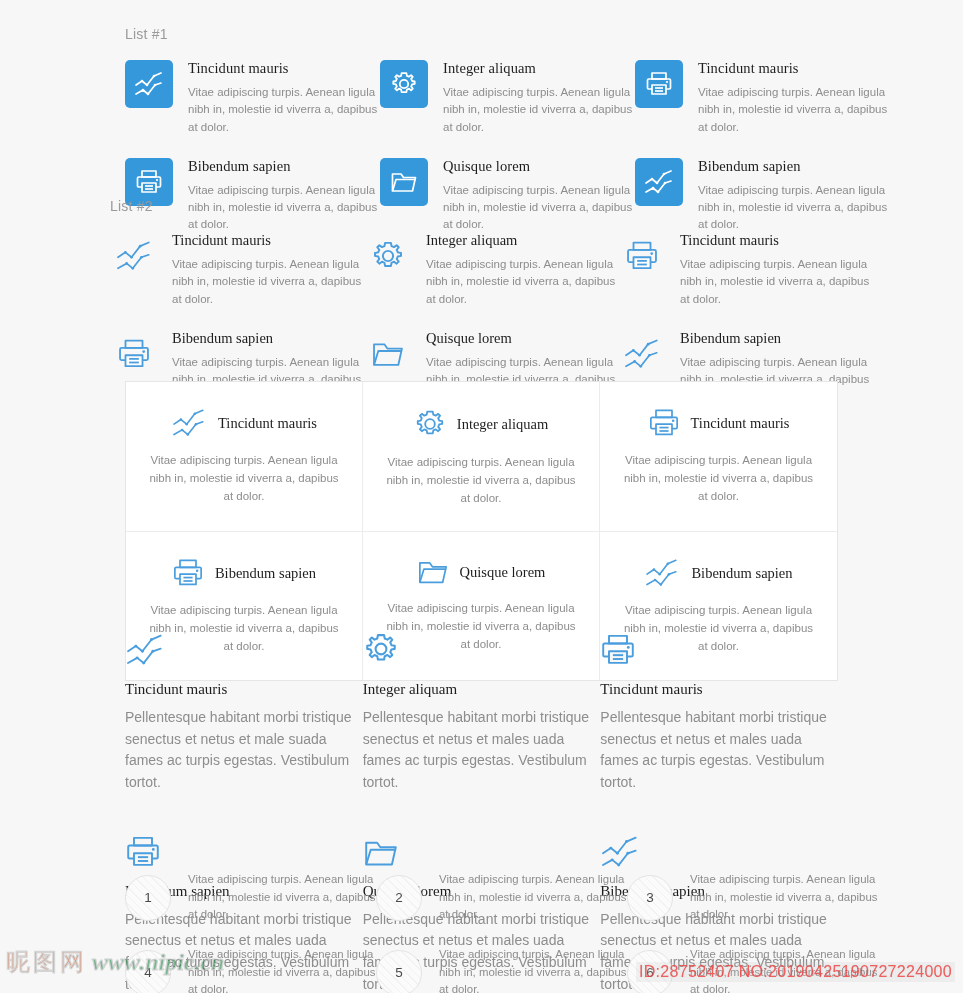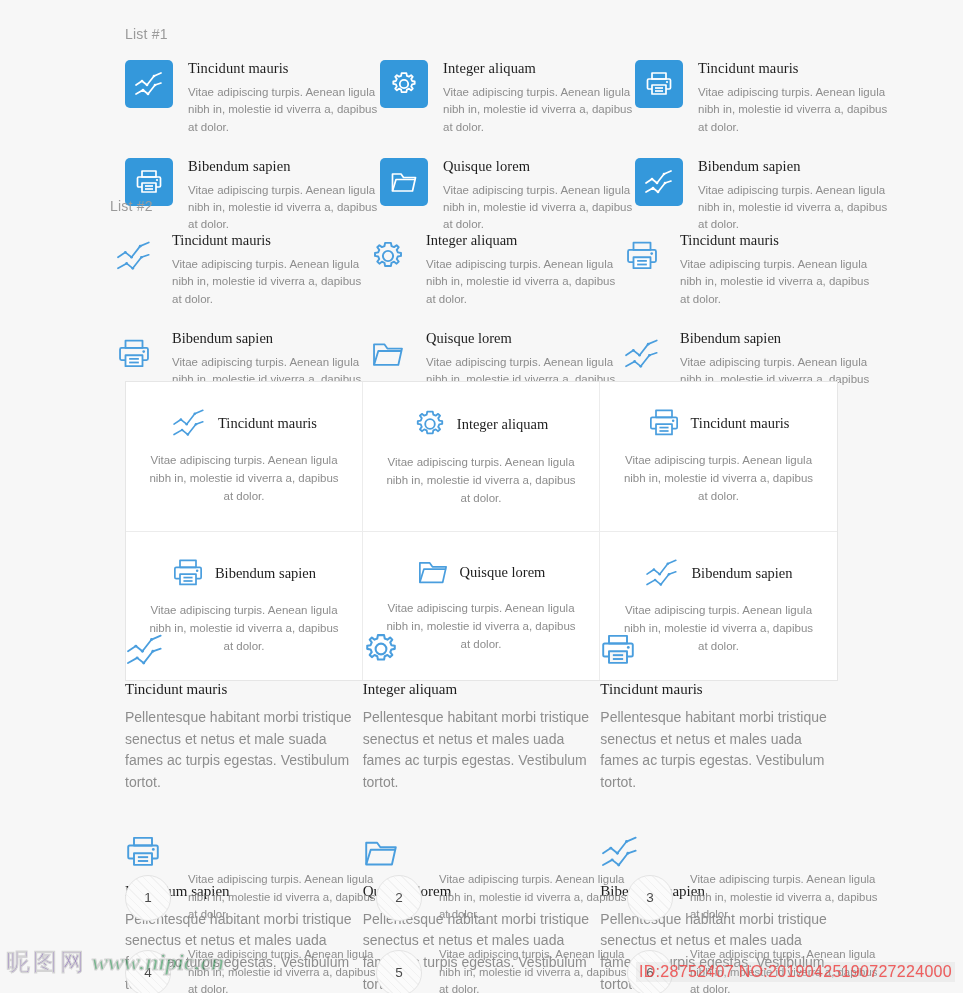--- a/index.html
+++ b/index.html
@@ -106,21 +106,21 @@
   .numrow .body-tx { width: 188px; font-size: 11.4px; line-height: 1.55; }
 
   
   .wm-left {
     position: absolute; left: 6px; top: 946px;
     display: flex; align-items: center; gap: 5px;
     opacity: .55; pointer-events: none;
   }
   .wm-left .cn {
     font-family: "DejaVu Sans", sans-serif;
-    font-size: 24px; letter-spacing: 3px; color: #4c1d95;
+    font-size: 24px; letter-spacing: 3px; color: #c2410c;
     -webkit-text-stroke: 1.2px #b9b9b9;
     text-shadow: 0 0 0 #b9b9b9;
   }
   .wm-left .url {
     font-family: "Liberation Serif", serif;
     font-style: italic; font-weight: 700;
     font-size: 24px; color: #15803d;
     -webkit-text-stroke: 1.2px #b9b9b9;
     letter-spacing: 0px;
   }

